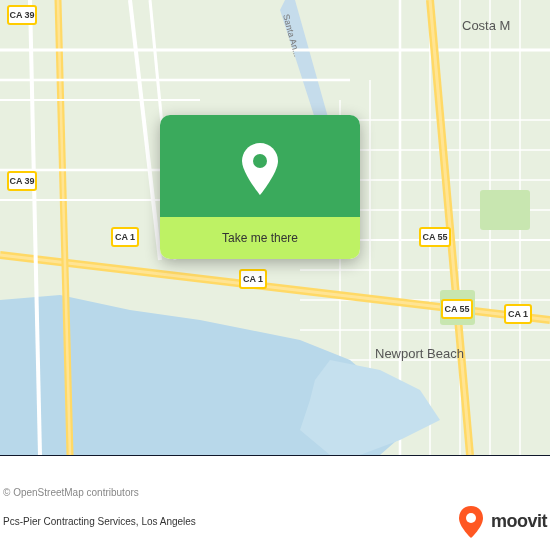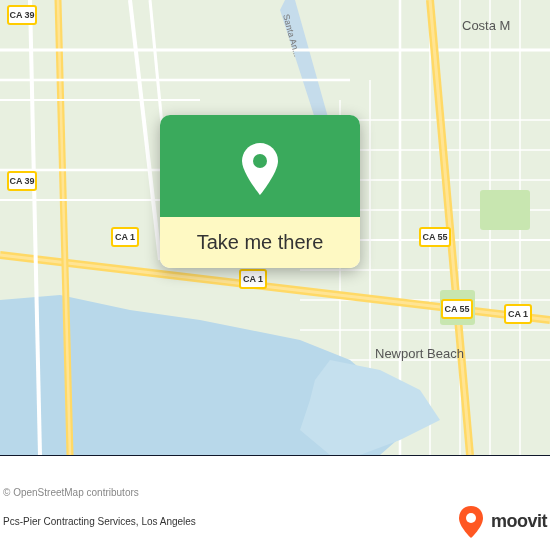--- a/index.html
+++ b/index.html
@@ -45,24 +45,24 @@
 
     #location-pin-icon {
       width: 44px;
       height: 52px;
     }
 
     #take-me-there-btn {
       width: 100%;
       padding: 14px 0;
       text-align: center;
-      font-size: 20px;
+      font-size: 12px;
       font-weight: 500;
       color: #333;
-      background: #fef9c3;
+      background: #bef264;
       border: none;
       cursor: pointer;
     }
 
     
     #bottom-bar {
       width: 550px;
       height: 113px;
       background: white;
       border-top: 1px solid #0f172a;

